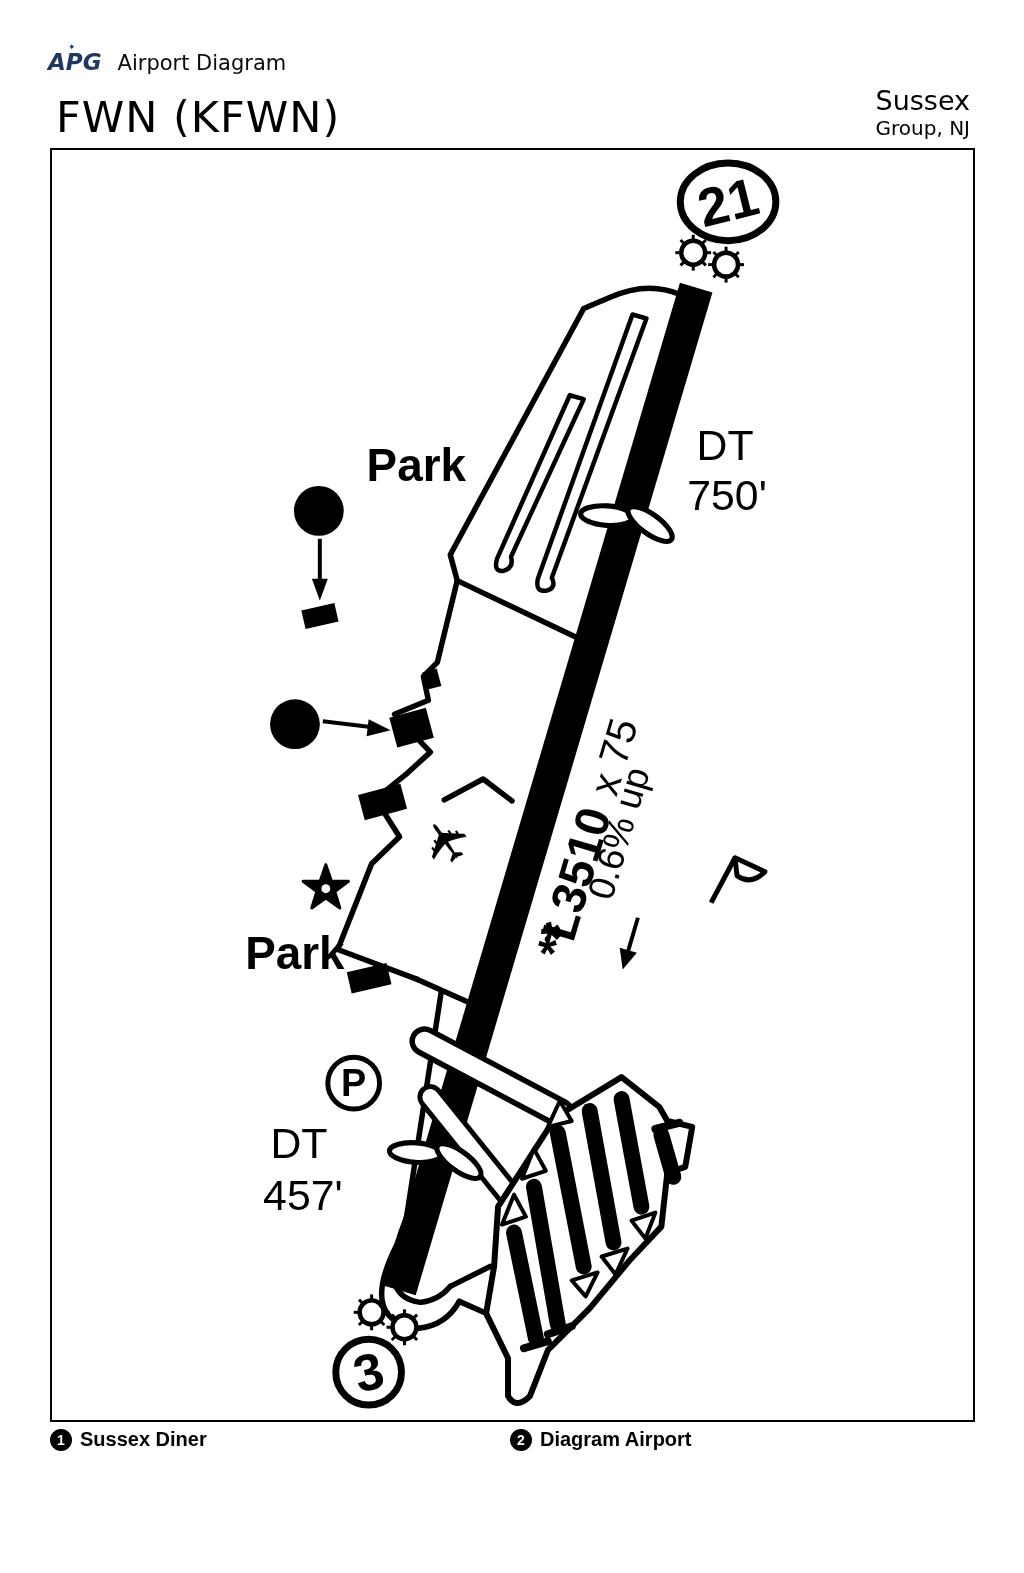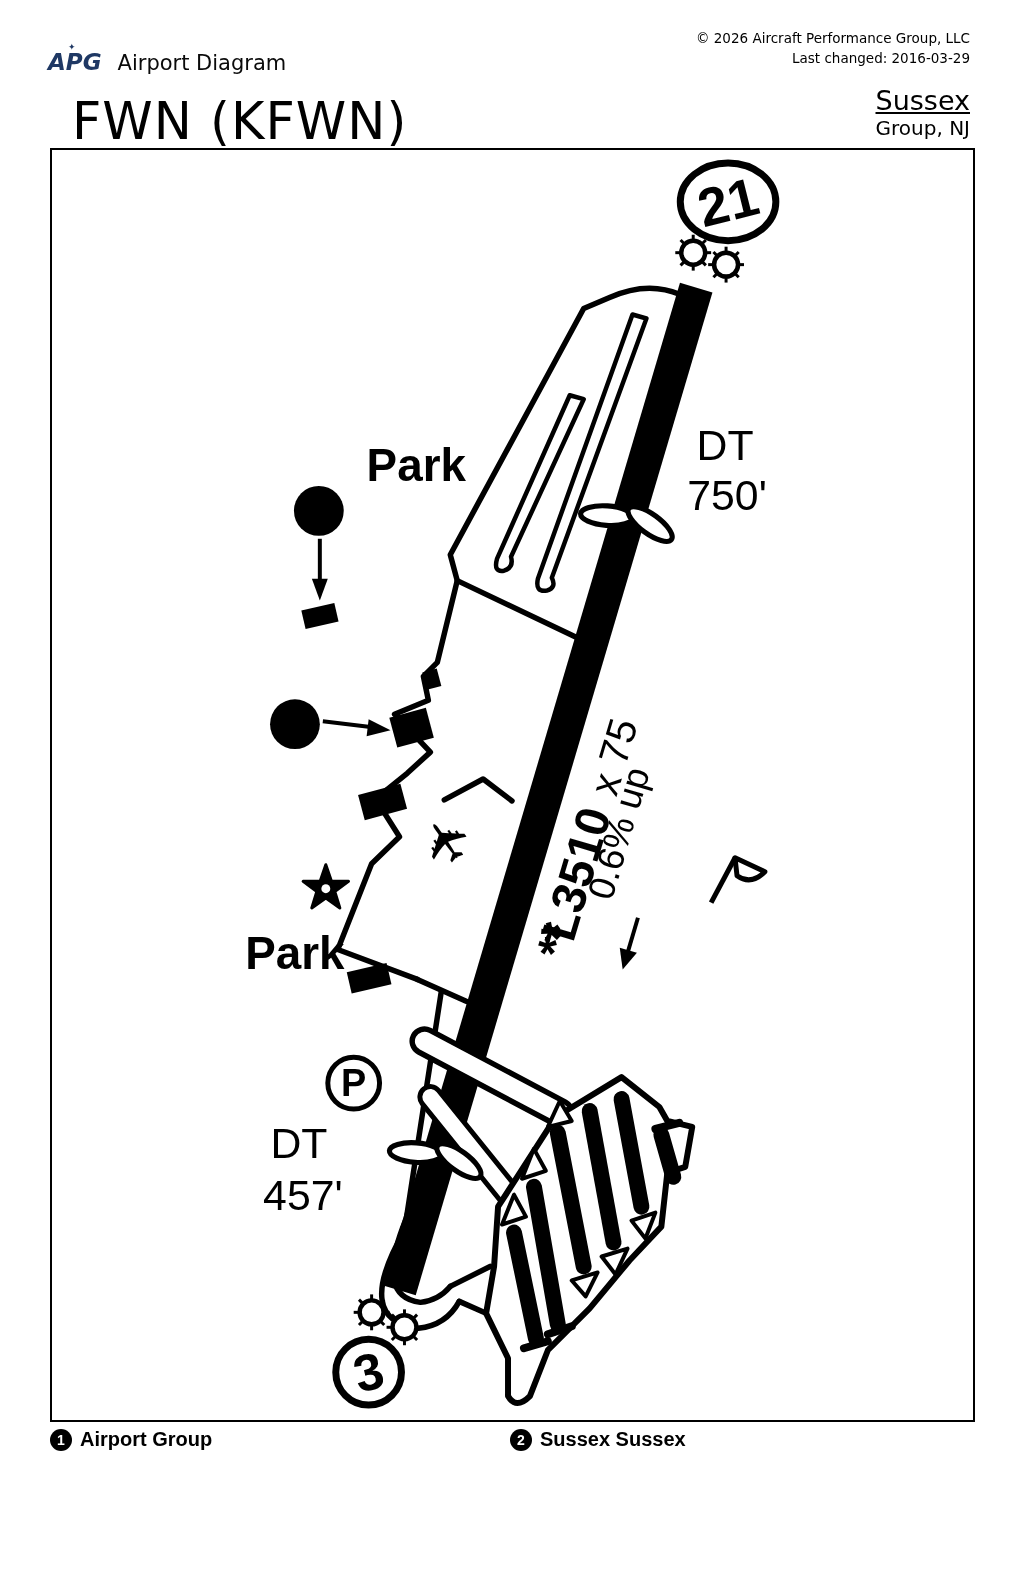--- a/index.html
+++ b/index.html
@@ -6,24 +6,24 @@
   #page{position:relative;width:1024px;height:1573px;background:#fff;overflow:hidden;
         font-family:"DejaVu Sans","Liberation Sans",sans-serif;color:#000;}
   
   #logo-row{position:absolute;left:48px;top:14px;display:flex;align-items:baseline;gap:16px;}
   #apg-logo{font-weight:bold;font-style:italic;font-size:23px;color:#1f3864;
             letter-spacing:0px;position:relative;}
   #apg-logo .spark{position:absolute;left:20px;top:-7px;font-size:9px;font-style:normal;color:#1f3864;}
   #app-title{font-size:21px;color:#0a0a0a;margin-top:37px;}
   #copyright-block{position:absolute;right:54px;top:28px;text-align:right;font-size:13.5px;
                    line-height:20px;color:#000;}
-  #airport-code{position:absolute;left:72px;top:92px;font-size:51px;font-weight:400;
+  #airport-code{position:absolute;left:56px;top:92px;font-size:43px;font-weight:400;
                 letter-spacing:1px;color:#000;}
   #airport-name-block{position:absolute;right:54px;top:86px;text-align:right;}
-  #airport-name{font-size:27px;line-height:30px;text-decoration:underline;}
+  #airport-name{font-size:27px;line-height:30px;}
   #airport-city{font-size:20px;line-height:24px;}
   
   #diagram-box{position:absolute;left:50px;top:148px;width:925px;height:1274px;
                border:2.5px solid #000;box-sizing:border-box;background:#fff;}
   #diagram-svg{width:100%;height:100%;display:block;}
   
   .legend-item{position:absolute;display:flex;align-items:center;gap:8px;
                font-family:"Liberation Sans",sans-serif;font-weight:700;font-size:20px;}
   .legend-num{display:inline-flex;align-items:center;justify-content:center;
               width:22px;height:22px;border-radius:50%;background:#000;color:#fff;
@@ -39,24 +39,20 @@
 <div id="page">
 
   <div id="logo-row">
     <span id="apg-logo">
       <span>APG</span>
       <span class="spark">✦</span>
     </span>
     <span id="app-title">Airport Diagram</span>
   </div>
 
-  <div id="copyright-block">
-    <div>© 2026 Aircraft Performance Group, LLC</div>
-    <div>Last changed: 2016-03-29</div>
-  </div>
 
   <div id="airport-code">FWN (KFWN)</div>
 
   <div id="airport-name-block">
     <div id="airport-name">Sussex</div>
     <div id="airport-city">Group, NJ</div>
   </div>
 
   <div id="diagram-box">
     <svg id="diagram-svg" viewBox="50 148 925 1274" preserveAspectRatio="none">
@@ -219,20 +215,20 @@
       <g transform="translate(612,902) rotate(-73.5)">
         <text x="0" y="0" font-size="37">0.6% up</text>
         <line x1="-8" y1="30" x2="-46" y2="30" stroke="#000" stroke-width="4"></line>
         <polygon points="-62,30 -42,21 -42,39" fill="#000"></polygon>
       </g>
     </svg>
   </div>
 
   <div class="legend-item" id="legend-1">
     <span class="legend-num">1</span>
-    <span>Airport Group</span>
+    <span>Sussex Diner</span>
   </div>
   <div class="legend-item" id="legend-2">
     <span class="legend-num">2</span>
-    <span>Sussex Sussex</span>
+    <span>Diagram Airport</span>
   </div>
 
 </div>
 
 </body></html>

